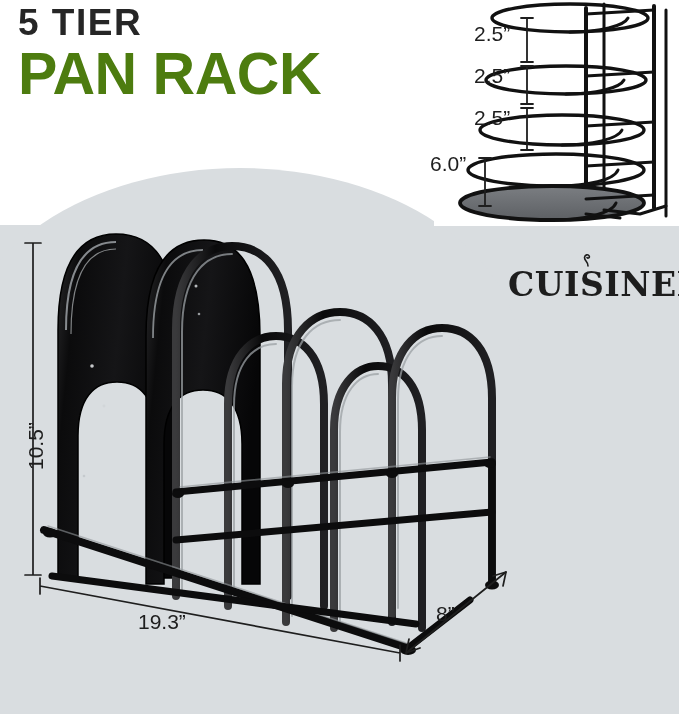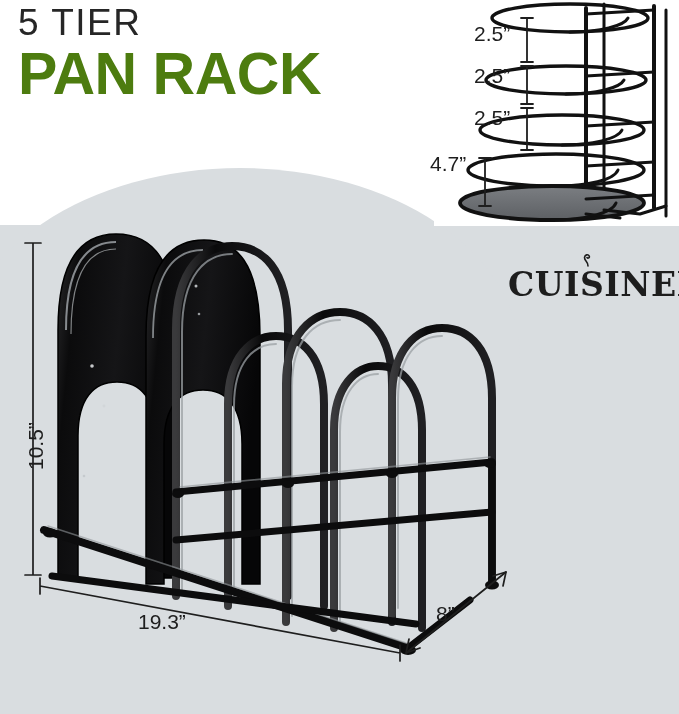--- a/index.html
+++ b/index.html
@@ -48,21 +48,21 @@
 
   
   .title-block {
     position: absolute;
     left: 18px;
     top: 4px;
     z-index: 8;
   }
   .title-tier {
     font-size: 37px;
-    font-weight: 400;
+    font-weight: 700;
     letter-spacing: 1.5px;
     color: #262626;
     line-height: 1.05;
     white-space: nowrap;
   }
   .title-main {
     font-size: 59px;
     font-weight: 800;
     letter-spacing: -0.5px;
     color: #4d7c0f;
@@ -188,21 +188,21 @@
       <path d="M527 18 L527 62 M521 18 L533 18 M521 62 L533 62"></path>
       <path d="M527 66 L527 104 M521 66 L533 66 M521 104 L533 104"></path>
       <path d="M527 108 L527 150 M521 108 L533 108 M521 150 L533 150"></path>
       <path d="M485 158 L485 206 M479 158 L491 158 M479 206 L491 206"></path>
     </g>
   </svg>
 
   <div class="dim" style="left:474px; top:22px;">2.5”</div>
   <div class="dim" style="left:474px; top:64px;">2.5”</div>
   <div class="dim" style="left:474px; top:106px;">2.5”</div>
-  <div class="dim" style="left:430px; top:152px;">4.7”</div>
+  <div class="dim" style="left:430px; top:152px;">6.0”</div>
 
   <svg class="layer layer-rack" viewBox="0 0 679 714">
     <defs>
       <linearGradient id="panelGloss" x1="0" y1="0" x2="1" y2="0.3">
         <stop offset="0%" stop-color="#2a2a2c"></stop>
         <stop offset="18%" stop-color="#0b0b0c"></stop>
         <stop offset="55%" stop-color="#151517"></stop>
         <stop offset="100%" stop-color="#060607"></stop>
       </linearGradient>
       <linearGradient id="wireGloss" x1="0" y1="0" x2="1" y2="0">

